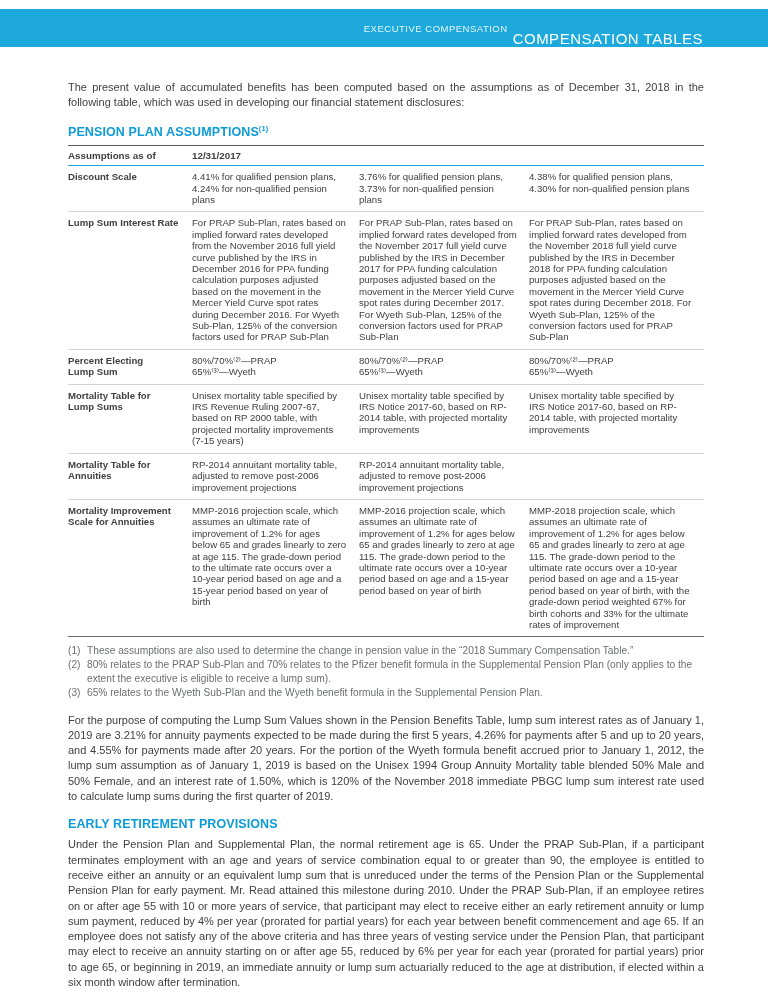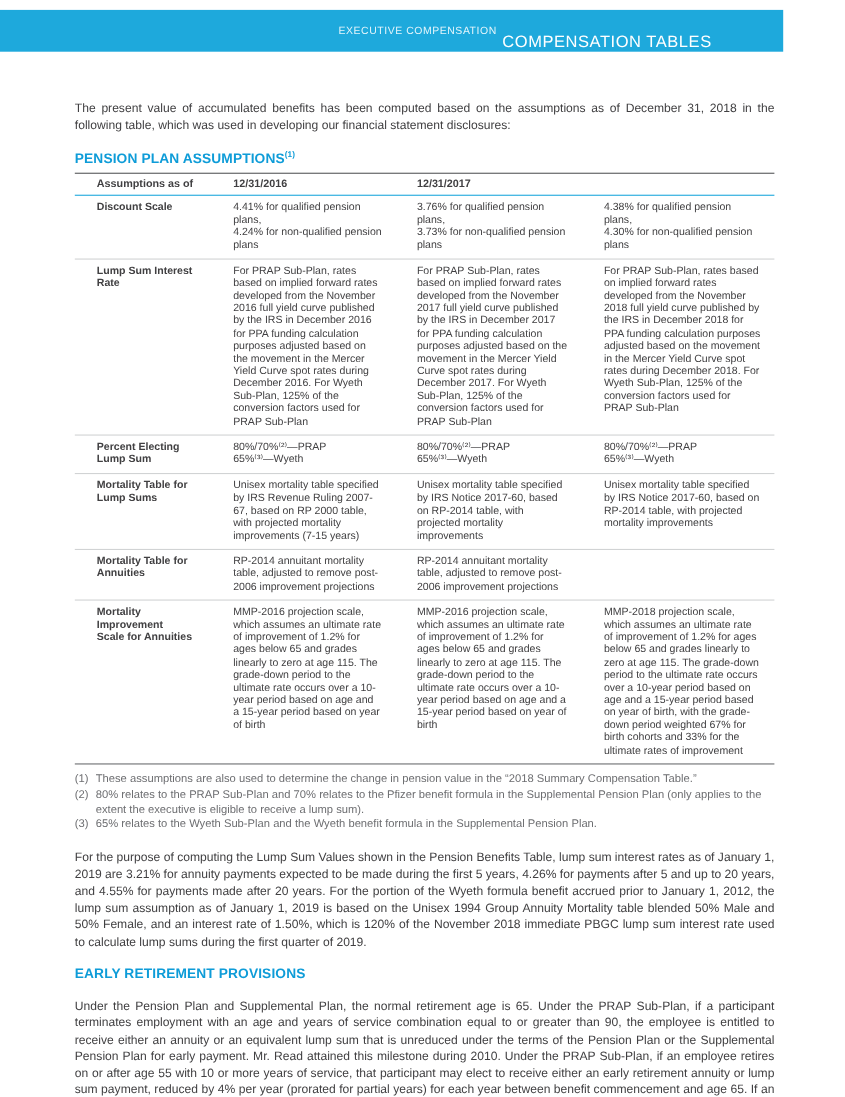--- a/index.html
+++ b/index.html
@@ -5,42 +5,42 @@
   * { box-sizing: border-box; }
   html, body { margin: 0; padding: 0; }
   body {
     width: 768px; height: 997px; background: #ffffff;
     font-family: "Liberation Sans", "DejaVu Sans", sans-serif;
   }
   .page { position: relative; width: 768px; height: 997px; overflow: hidden; background: #ffffff; color: #414042; }
 
   
   .top-bar {
-    position: absolute; top: 9px; left: 0; width: 712px; height: 38px;
+    position: absolute; top: 9px; left: 0; width: 768px; height: 38px;
     background: #1ea9dc; display: flex; align-items: center; justify-content: flex-end;
     padding-right: 65px;
   }
   .tb-light { color: rgba(255,255,255,0.88); font-size: 9.5px; letter-spacing: 0.5px; margin-right: 5px; }
   .tb-bold  { color: #ffffff; font-weight: normal; font-size: 15px; letter-spacing: 0.5px; margin-top: 20px; }
 
   
   .content { position: absolute; top: 76px; left: 68px; width: 636px; }
-  .para { font-size: 11px; line-height: 15.3px; margin: 16px 0 13px 0; text-align: justify; color: #414042; }
+  .para { font-size: 11px; line-height: 15.3px; margin: 4px 0 13px 0; text-align: justify; color: #414042; }
   .sect-heading { color: #0e9cd8; font-size: 12.5px; font-weight: bold; margin: 4px 0 6px 0; letter-spacing: 0.1px; }
   .sect-heading sup { font-size: 7.5px; vertical-align: super; }
 
   
   .pension-table { border-bottom: 1px solid #6d6e71; margin: 2px 0 7px 0; }
   .t-row { display: grid; grid-template-columns: 124px 167px 170px 175px; }
   .t-head { border-top: 1px solid #58595b; border-bottom: 1.5px solid #1ea9dc; }
   .t-head .t-cell { font-weight: bold; font-size: 9.8px; padding: 4px 10px 4px 0; }
   .t-body + .t-body { border-top: 1px solid #d1d3d4; }
   .t-cell {
     font-size: 9.6px; line-height: 11.4px; padding: 5px 12px 6px 0;
-    white-space: pre-line; color: #414042; margin-left: 20px;
+    white-space: pre-line; color: #414042;
   }
   .t-label { font-weight: bold; }
 
   
   .footnotes { color: #6d6e71; font-size: 10.2px; line-height: 13.8px; margin: 0 0 13px 0; }
   .fn { display: flex; }
   .fn-marker { flex: 0 0 19px; }
   .fn-text { flex: 1; }
   .fn-italic { }
 
@@ -66,21 +66,20 @@
 
   <div class="content">
 
     <p class="para">The present value of accumulated benefits has been computed based on the assumptions as of December 31, 2018 in the following table, which was used in developing our financial statement disclosures:</p>
 
     <div class="sect-heading"><span>PENSION PLAN ASSUMPTIONS</span><sup>(1)</sup></div>
 
     <div class="pension-table">
       <div class="t-row t-head">
         <div class="t-cell">Assumptions as of</div>
-        <div class="t-cell">12/31/2016</div>
         <div class="t-cell">12/31/2017</div>
       </div>
 
       <div class="t-row t-body">
         <div class="t-cell t-label">Discount Scale</div>
         <div class="t-cell">4.41% for qualified pension plans,
 4.24% for non-qualified pension plans</div>
         <div class="t-cell">3.76% for qualified pension plans,
 3.73% for non-qualified pension plans</div>
         <div class="t-cell">4.38% for qualified pension plans,

